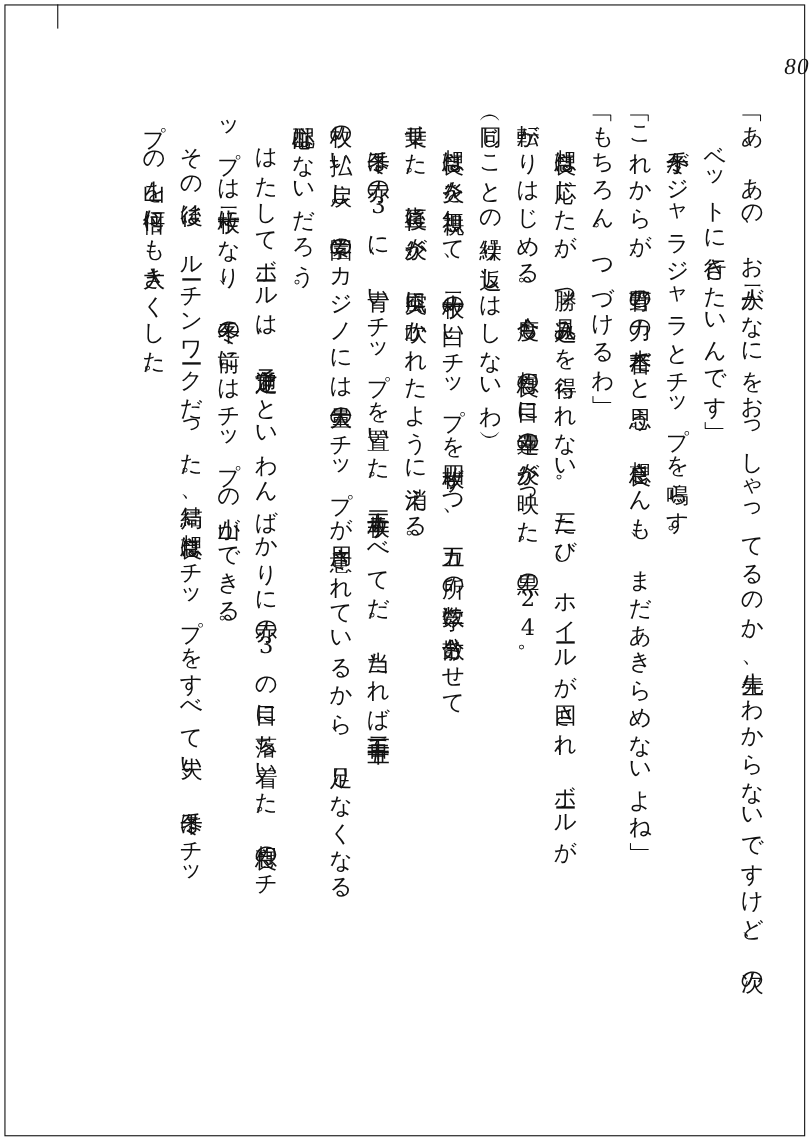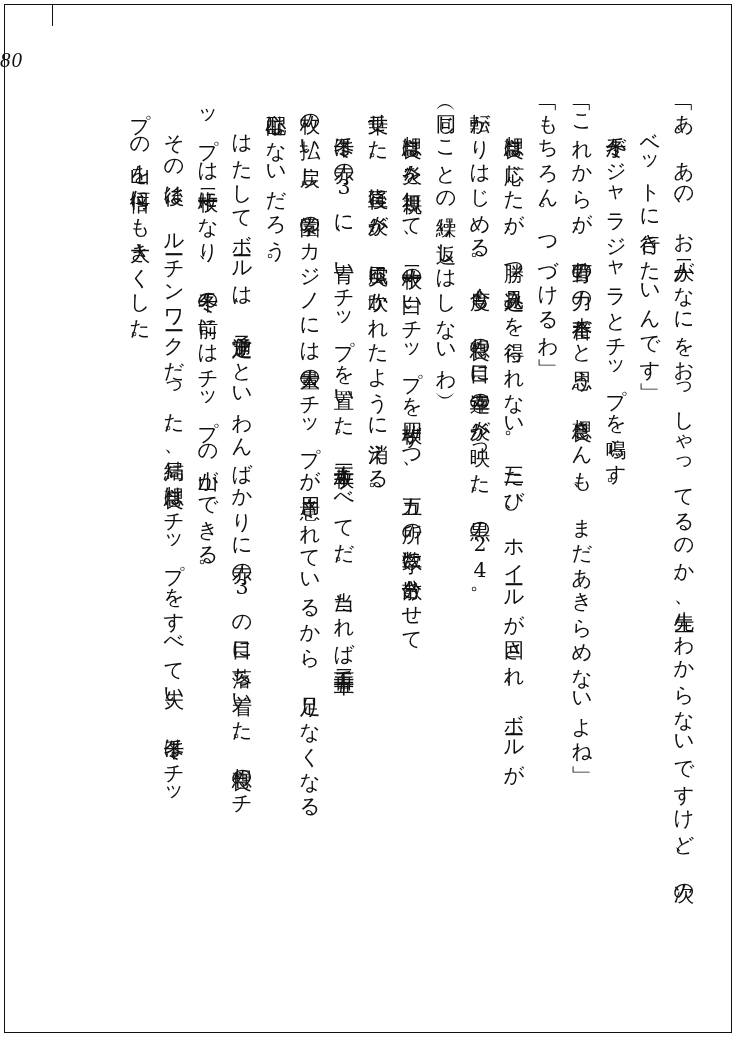--- a/index.html
+++ b/index.html
@@ -37,21 +37,21 @@
     top: 4px;
     width: 1px;
     height: 22px;
     background: #111111;
   }
   .page-number {
     position: absolute;
     top: 48px;
     left: 0;
     width: 736px;
-    text-align: left;
+    text-align: right;
     font-family: "Liberation Serif", "DejaVu Serif", serif;
     font-style: italic;
     font-size: 21px;
     letter-spacing: 1px;
     color: #111111;
   }
   
   .text-block {
     position: absolute;
     top: 98px;

